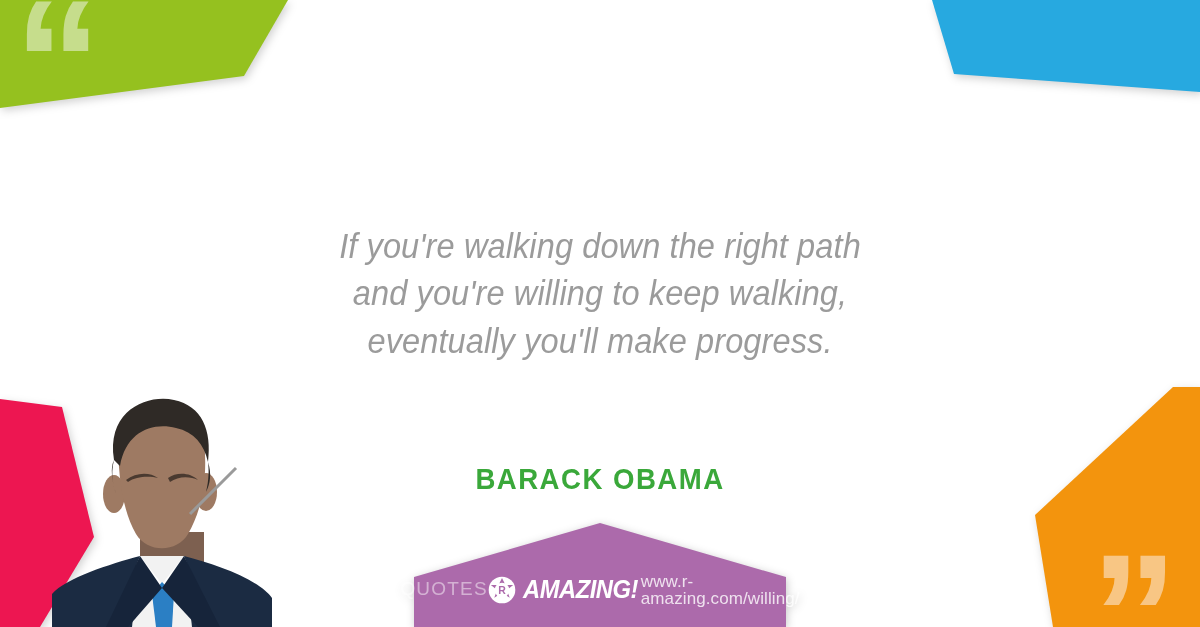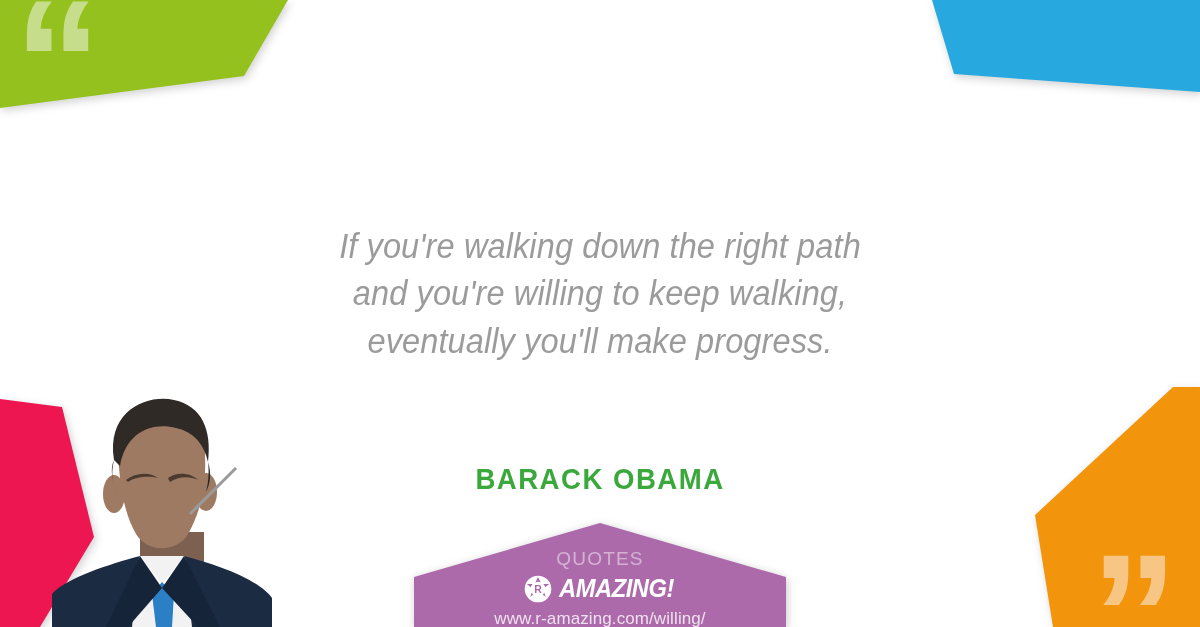--- a/index.html
+++ b/index.html
@@ -112,23 +112,22 @@
   #badge-bg {
     position: absolute;
     inset: 0;
     background: #ac6aab;
     clip-path: polygon(50% 0%, 100% 52%, 100% 100%, 0% 100%, 0% 52%);
   }
   #badge-content {
     position: absolute;
     inset: 0;
     display: flex;
-    flex-direction: column;
     align-items: center;
-    justify-content: space-between;
+    justify-content: center;
     padding-top: 26px;
     box-sizing: border-box;
   }
   #badge-quotes-label {
     font-family: "Liberation Sans", sans-serif;
     font-size: 19px;
     font-weight: 400;
     letter-spacing: 1.2px;
     color: rgba(255,255,255,0.48);
     line-height: 1;

